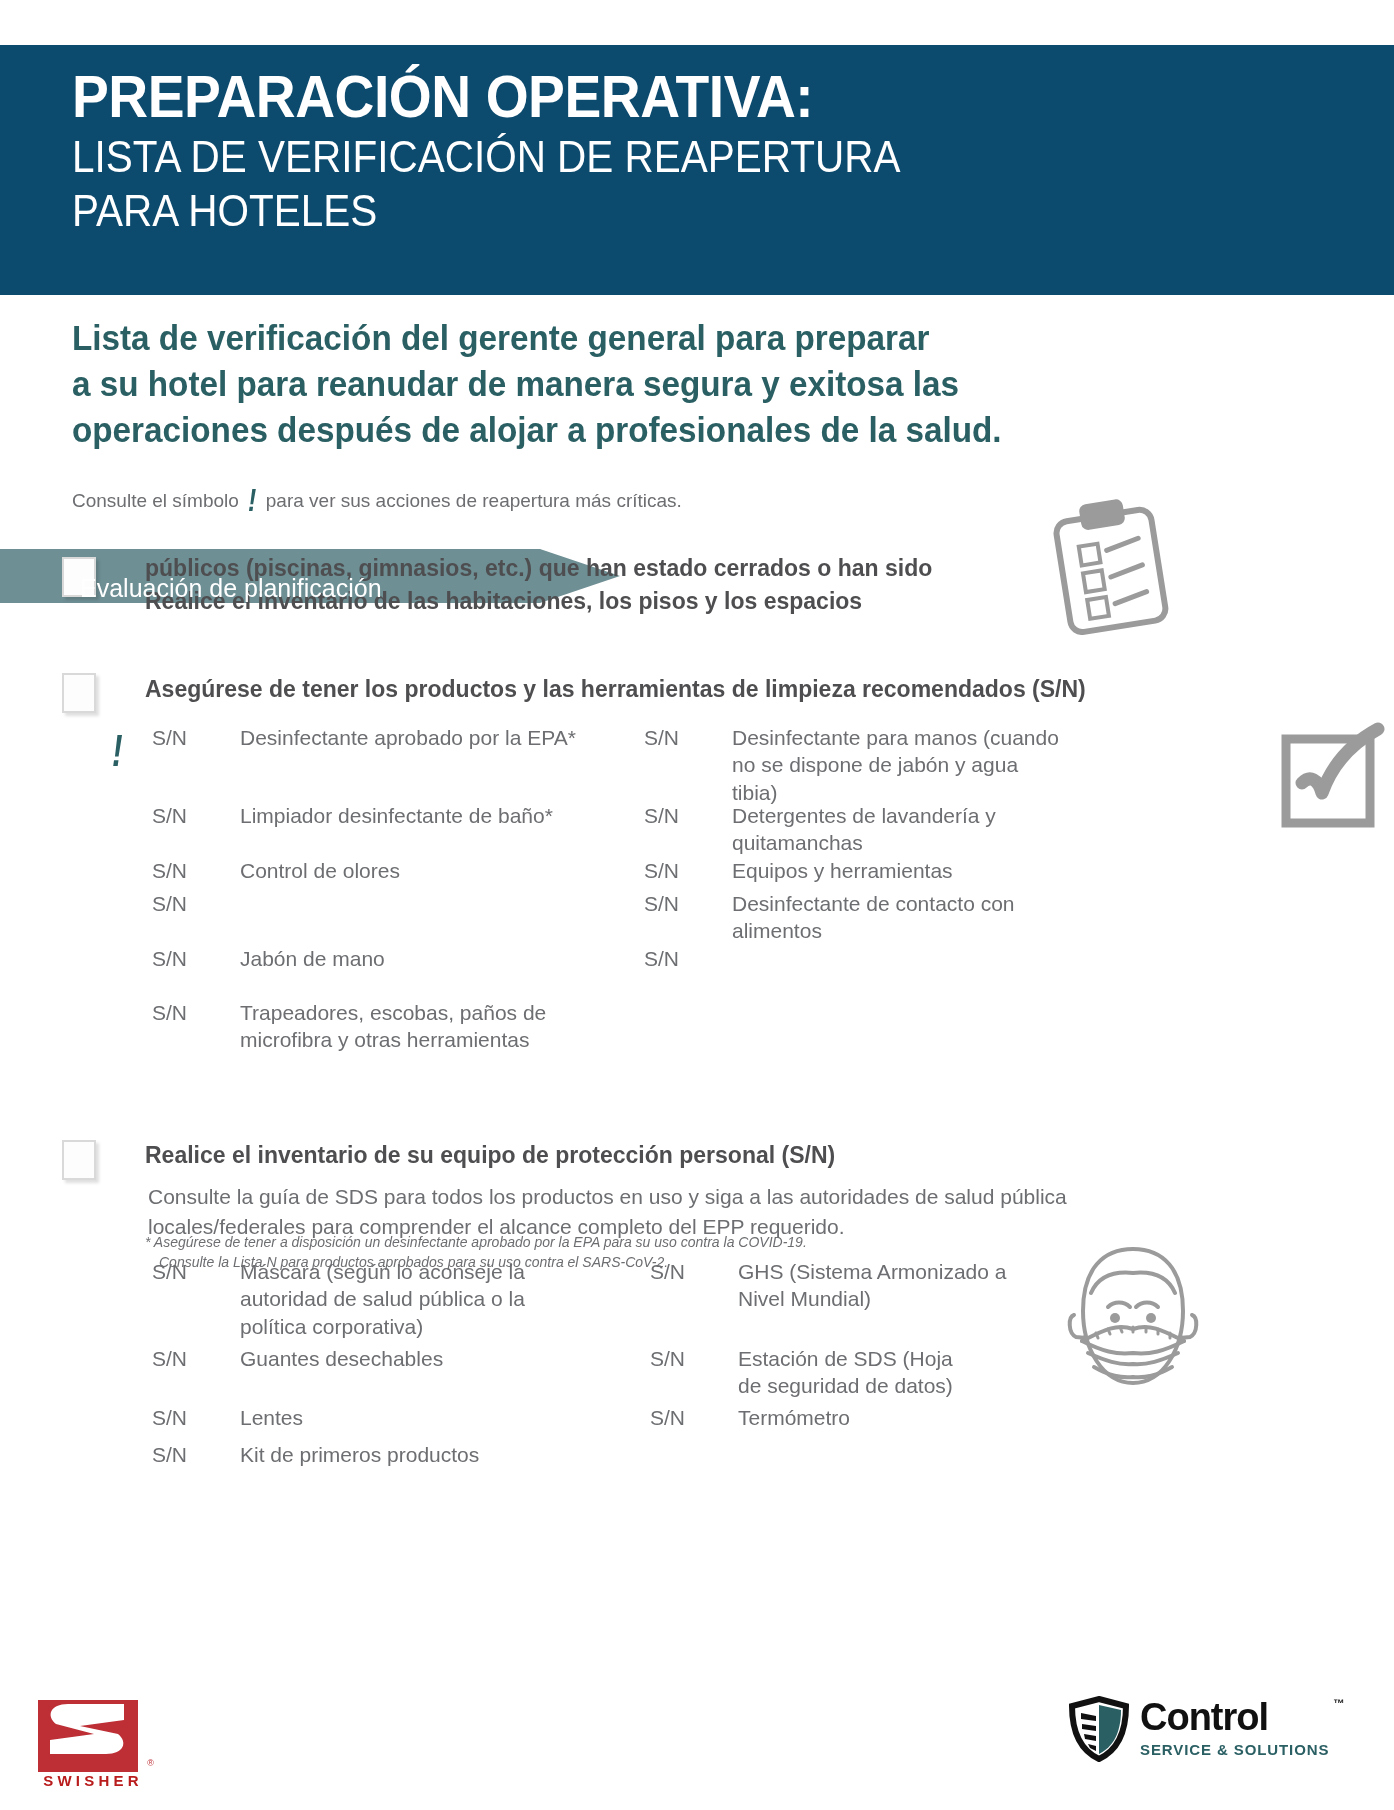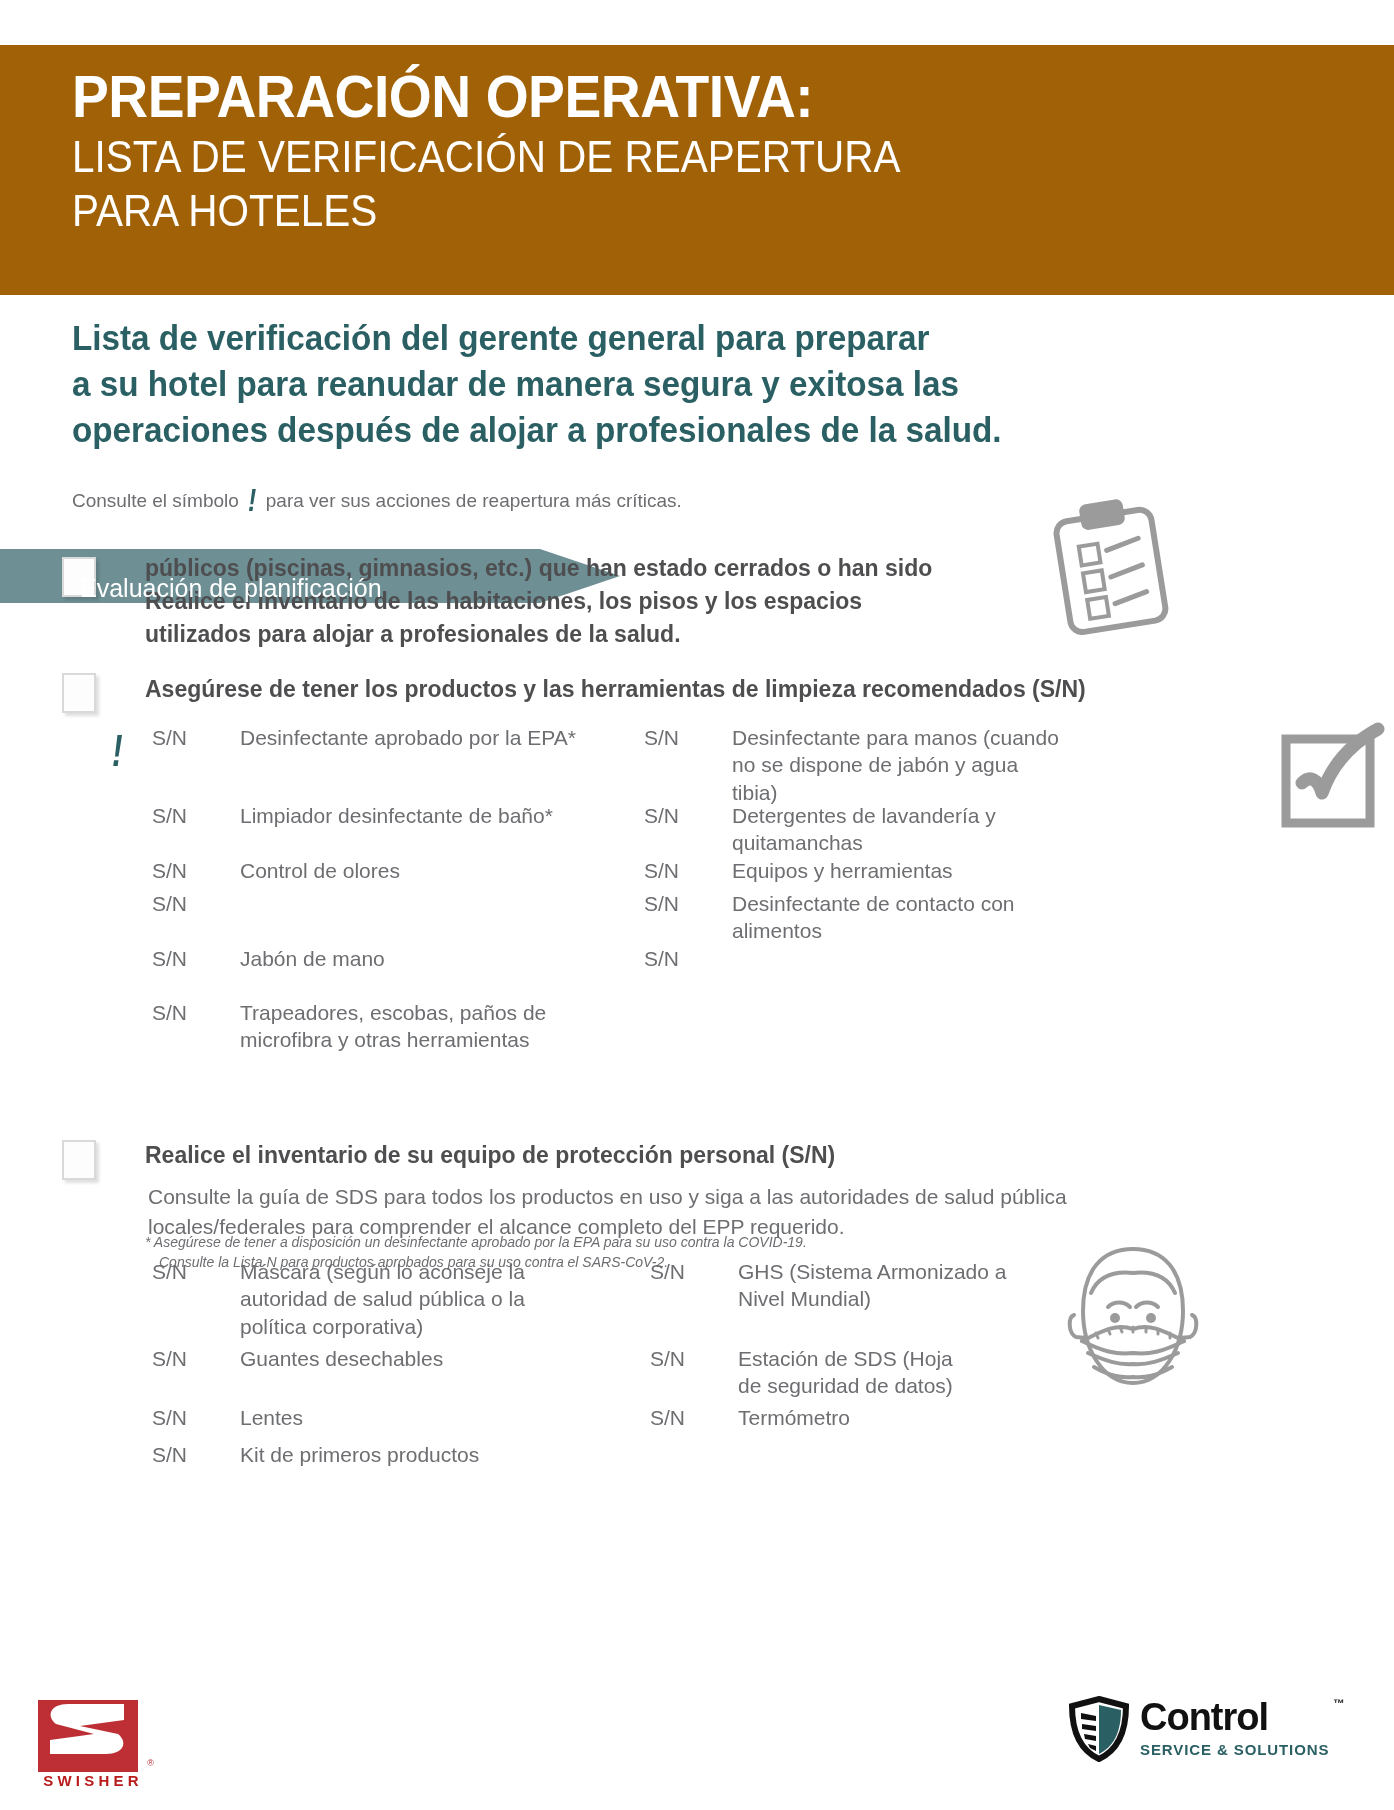--- a/index.html
+++ b/index.html
@@ -14,21 +14,21 @@
     font-family: "Liberation Sans", sans-serif;
     color: #58595b;
     overflow: hidden;
   }
 
   
   #header-bar {
     position: absolute;
     left: 0; top: 45px;
     width: 1394px; height: 250px;
-    background: #a16207;
+    background: #0c4a6e;
     box-sizing: border-box;
     padding: 18px 0 0 72px;
   }
   #title-main {
     font-size: 60px;
     font-weight: bold;
     color: #ffffff;
     letter-spacing: -0.5px;
     line-height: 1.12;
     transform: scaleX(0.92);
@@ -294,21 +294,20 @@
       <path d="M36 130 C52 139 62 141 75 140 C88 141 98 139 114 130"></path>
       <path d="M26 100 L28 105 M38 96 L40 101 M50 92 L52 97 M62 90 L64 95 M75 90 L75 95 M88 90 L88 95 M100 92 L100 97 M112 96 L112 101 M124 100 L124 105" stroke-width="3"></path>
     </g>
   </svg>
 </div>
 
 <div class="check-box" style="left:62px; top:557px;"></div>
 <div class="item-heading" style="left:145px; top:552px; width:930px;">
   <div>públicos (piscinas, gimnasios, etc.) que han estado cerrados o han sido</div>
   <div>Realice el inventario de las habitaciones, los pisos y los espacios</div>
-  <div>utilizados para alojar a profesionales de la salud.</div>
 </div>
 
 <div class="check-box" style="left:62px; top:673px;"></div>
 <div class="item-heading" style="left:145px; top:673px; width:1190px;">Asegúrese de tener los productos y las herramientas de limpieza recomendados (S/N)</div>
 
 <div id="critical-bang">!</div>
 
 <div class="sn-row" style="left:152px; top:724px; width:470px;">
   <span class="sn-tag">S/N</span>
   <span class="sn-text">Desinfectante aprobado por la EPA*</span>

